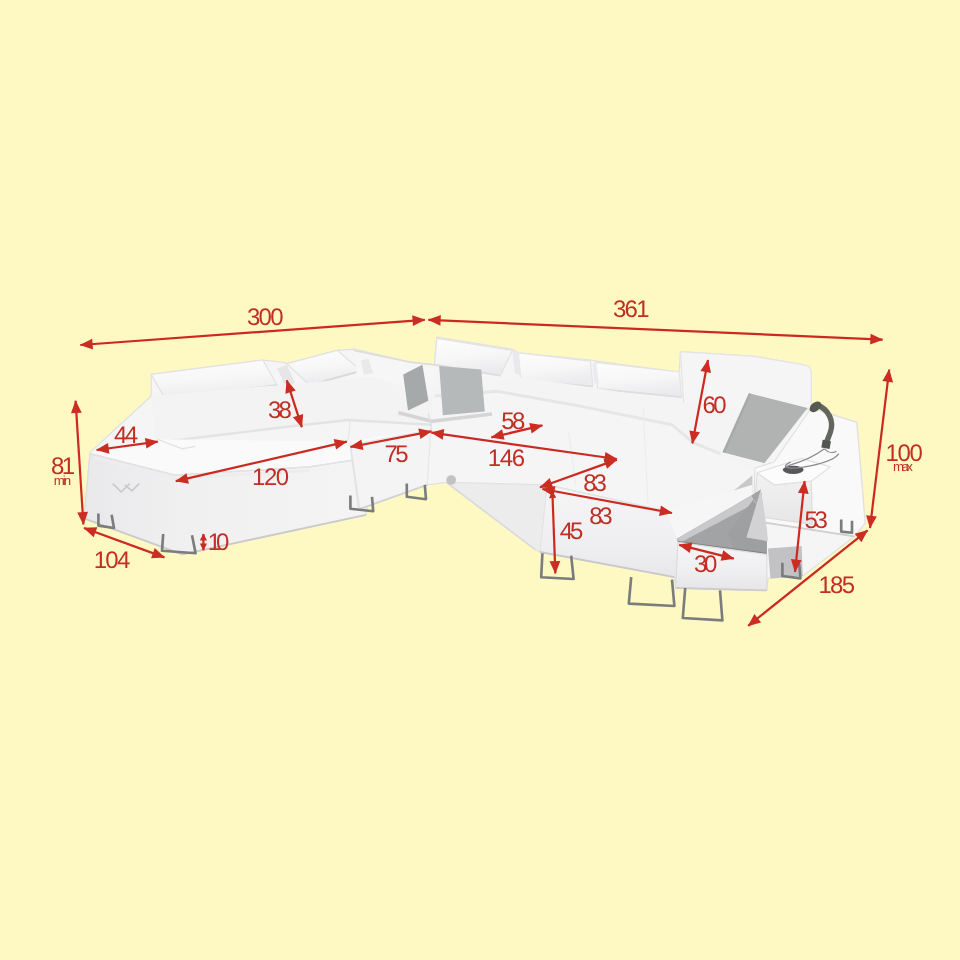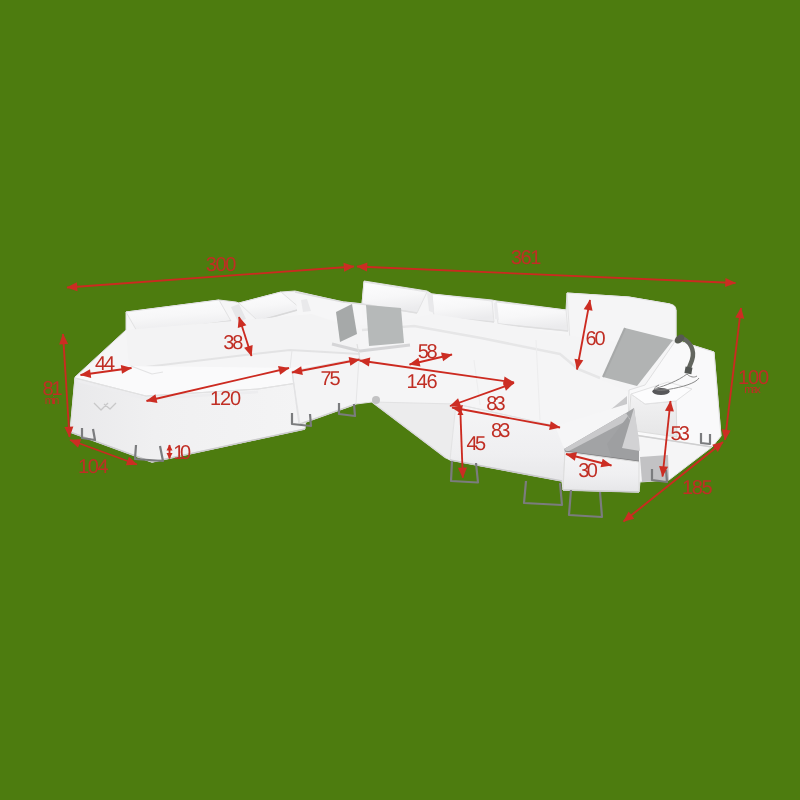--- a/index.html
+++ b/index.html
@@ -1,16 +1,16 @@
 <!DOCTYPE html>
 <html><head>
 <meta charset="utf-8">
 <style>
   html,body{margin:0;padding:0;background:#ffffff;}
-  #wrap{width:800px;height:800px;position:relative;background:#4d7c0f;overflow:hidden;}
+  #wrap{width:800px;height:800px;position:relative;background:#fef9c3;overflow:hidden;}
   text{font-family:"Liberation Sans", sans-serif; text-rendering: geometricPrecision;}
 </style>
 </head>
 <body>
 <div id="wrap">
 <svg width="800" height="800" viewBox="0 0 800 800">
 <defs>
   <marker id="ah" markerWidth="12" markerHeight="10" refX="11" refY="5" orient="auto-start-reverse" markerUnits="userSpaceOnUse">
     <path d="M0.8,0.5 L11.5,5 L0.8,9.5 Z" fill="#cc2d23"></path>
   </marker>

